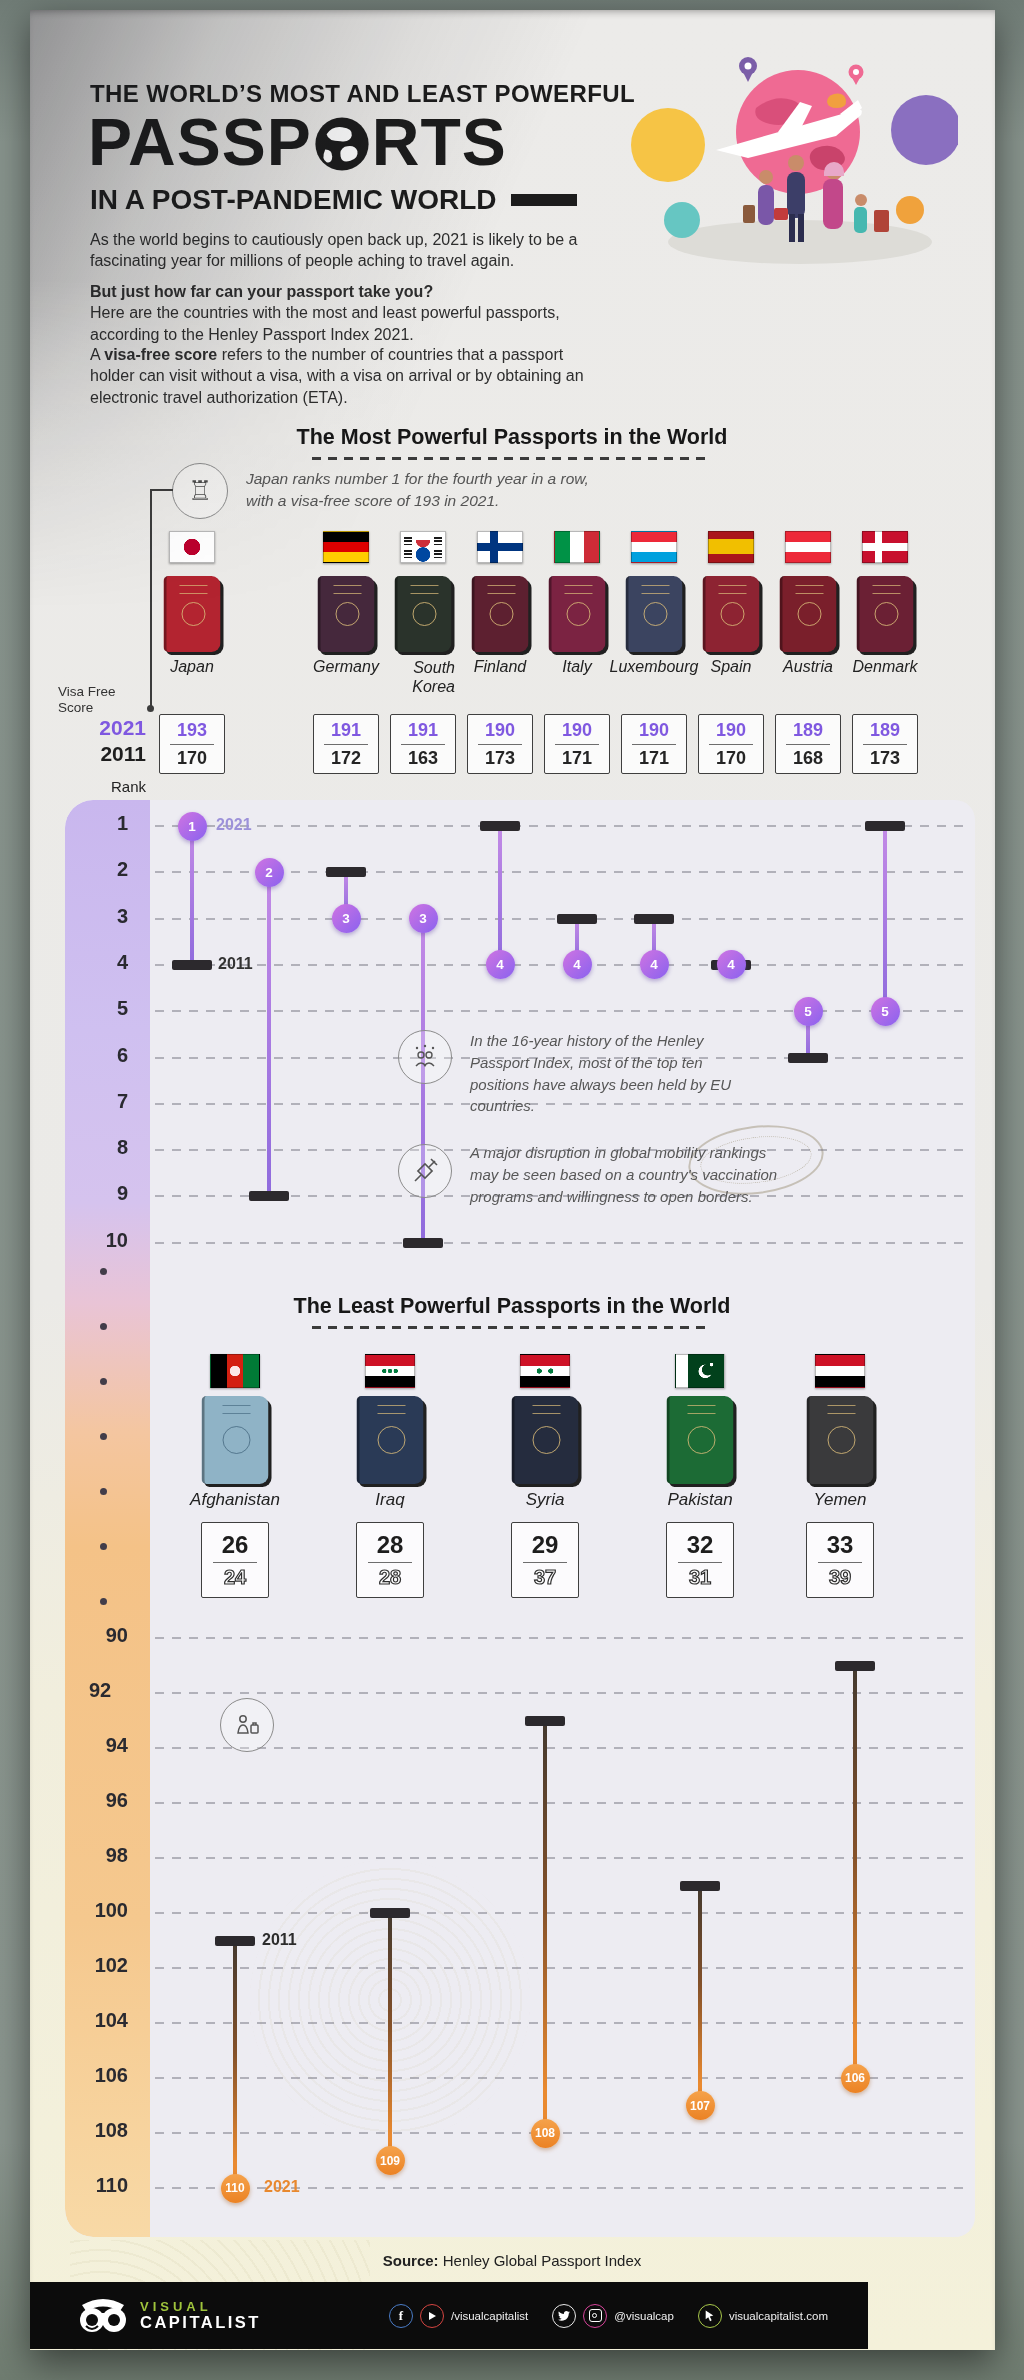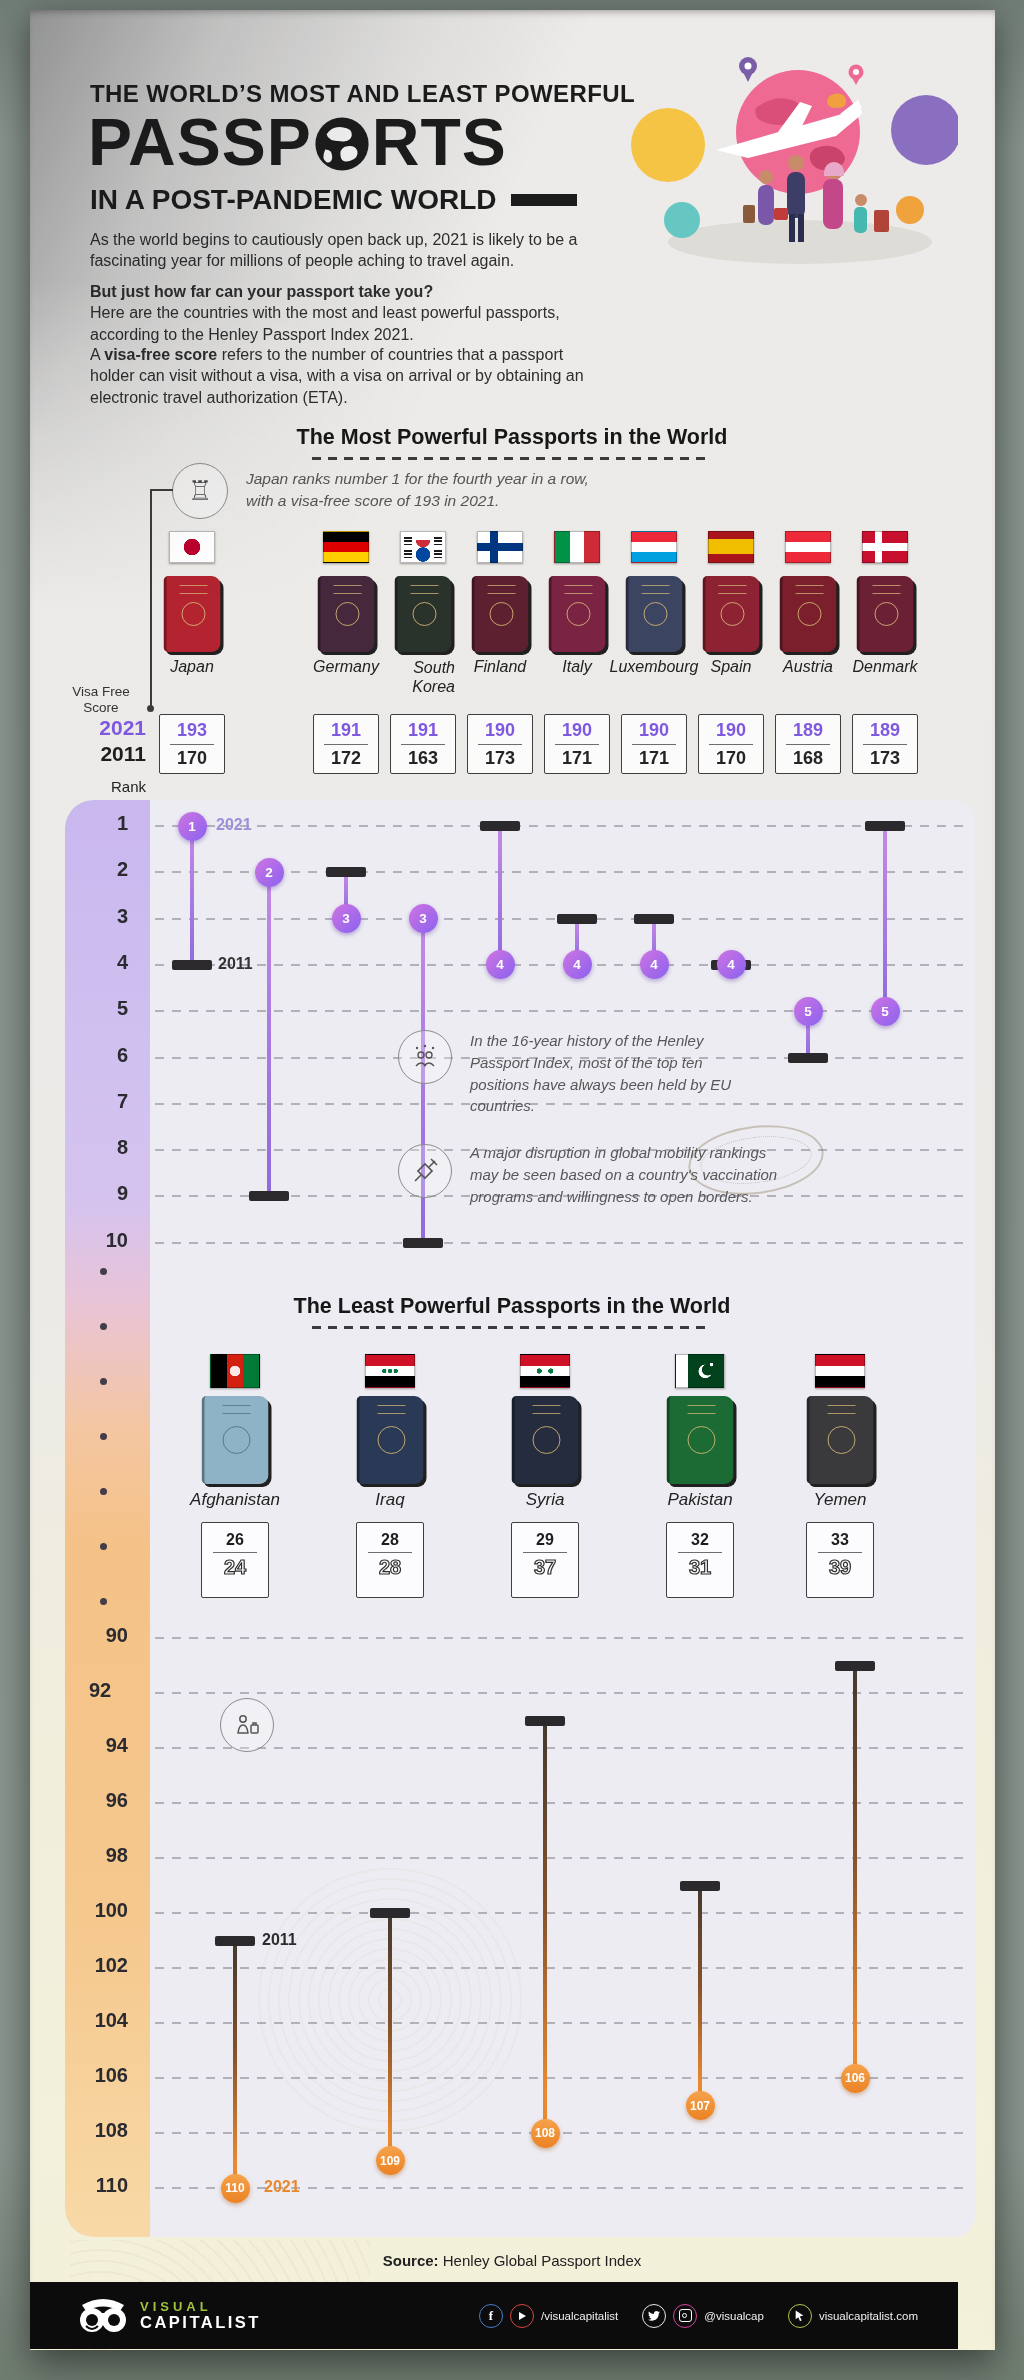--- a/index.html
+++ b/index.html
@@ -59,26 +59,26 @@
       width:28px;height:7px;border-top:1.5px solid var(--gold);border-bottom:1.5px solid var(--gold);opacity:.85;}
   .cname{position:absolute;left:50%;transform:translateX(-50%);text-align:right;font-style:italic;color:#222;white-space:nowrap;}
   .mcol .cname{top:130px;font-size:16px;}
   .lcol .cname{top:138px;font-size:17px;}
   .cname.narrow{white-space:normal;width:64px;line-height:1.2;}
   .sbox{position:absolute;left:50%;transform:translateX(-50%);background:rgba(255,255,255,.8);
         border:1.6px solid #3f3f3f;border-radius:2px;text-align:center;}
   .mcol .sbox{top:186px;width:64px;height:58px;}
   .lcol .sbox{top:170px;width:66px;height:74px;}
   .v21{font-size:18px;font-weight:800;color:#7f58e0;margin-top:5px;}
-  .lcol .v21{color:#1d1d1d;font-size:16px;margin-top:8px;}
+  .lcol .v21{color:#1d1d1d;font-size:24px;margin-top:8px;}
   .sdiv{width:68%;border-top:1.6px solid #6d6d6d;margin:3px auto;}
   .v11{font-size:18px;font-weight:800;color:#242424;}
   .v11o{font-size:20px;font-weight:800;color:#fff;-webkit-text-stroke:1.2px #2e2e2e;}
   .tbl-label{right:878px;text-align:right;font-weight:800;font-size:21px;}
-  .score-label{left:58px;top:684px;width:86px;text-align:center;font-size:13.5px;color:#333;line-height:1.2;}
+  .score-label{left:58px;top:684px;width:86px;text-align:left;font-size:13.5px;color:#333;line-height:1.2;}
 
   
   .plotwrap{left:65px;top:800px;width:910px;height:1437px;background:#edecf2;border-radius:28px 20px 20px 28px;overflow:hidden;}
   .band{position:absolute;left:0;top:0;width:85px;height:100%;border-radius:28px 0 0 28px;
         background:linear-gradient(180deg,#c9b7ee 0%,#cfc0f0 16%,#d5c3ee 28%,#e9c4d6 35%,#f4c6a0 44%,#f4c287 52%,#f5c88e 78%,#f8d9a6 100%);}
   #chart-layer{left:0;top:0;width:1024px;height:2380px;z-index:5;}
   .grid{position:absolute;height:2px;z-index:2;
         background:repeating-linear-gradient(90deg,rgba(112,112,124,.48) 0 9px,transparent 9px 17px);}
   .tick{position:absolute;text-align:right;font-size:20px;font-weight:600;color:#2a2a30;z-index:3;}
   .bdot{position:absolute;border-radius:50%;background:#423d49;z-index:3;}
@@ -97,21 +97,21 @@
          border:2px solid rgba(150,140,110,.45);border-radius:50%;}
   .stamp::before{content:"";position:absolute;left:10px;top:9px;right:10px;bottom:9px;
          border:1.5px dotted rgba(150,140,110,.5);border-radius:50%;}
   .guilloche{left:250px;top:1860px;width:280px;height:280px;border-radius:50%;z-index:1;opacity:.55;
          background:repeating-radial-gradient(circle at 50% 50%,rgba(190,180,130,.16) 0 2px,transparent 2px 10px);}
   .guilloche2{left:70px;top:2240px;width:300px;height:110px;z-index:1;opacity:.5;
          background:repeating-radial-gradient(circle at 10% 120%,rgba(170,160,110,.18) 0 2px,transparent 2px 11px);}
 
   
   .source{left:32px;top:2252px;width:960px;text-align:center;font-size:15px;color:#222;}
-  .footer{left:30px;top:2282px;width:928px;height:67px;background:#0c0c0c;display:flex;align-items:center;z-index:65;}
+  .footer{left:30px;top:2282px;width:838px;height:67px;background:#0c0c0c;display:flex;align-items:center;z-index:65;}
   .brand{display:flex;align-items:center;margin-left:46px;}
   .brand-txt{margin-left:10px;line-height:1.05;}
   .brand-top{color:#9fc43c;font-size:13px;font-weight:800;letter-spacing:4px;}
   .brand-bottom{color:#fff;font-size:16.5px;font-weight:800;letter-spacing:2.5px;}
   .socials{margin-left:auto;margin-right:40px;display:flex;align-items:center;gap:10px;color:#f0f0f0;font-size:11.5px;}
   .sgroup{display:flex;align-items:center;gap:7px;margin-left:14px;}
   .sring{width:24px;height:24px;border-radius:50%;border:1.6px solid var(--c);display:flex;align-items:center;justify-content:center;color:#fff;box-sizing:border-box;}
   .fico{font-weight:700;font-size:13px;font-family:"Liberation Serif",serif;}
   .play{width:0;height:0;border-left:7px solid #fff;border-top:4.5px solid transparent;border-bottom:4.5px solid transparent;margin-left:2px;}
   .igbox{width:11px;height:11px;border:1.5px solid #fff;border-radius:3px;position:relative;}

